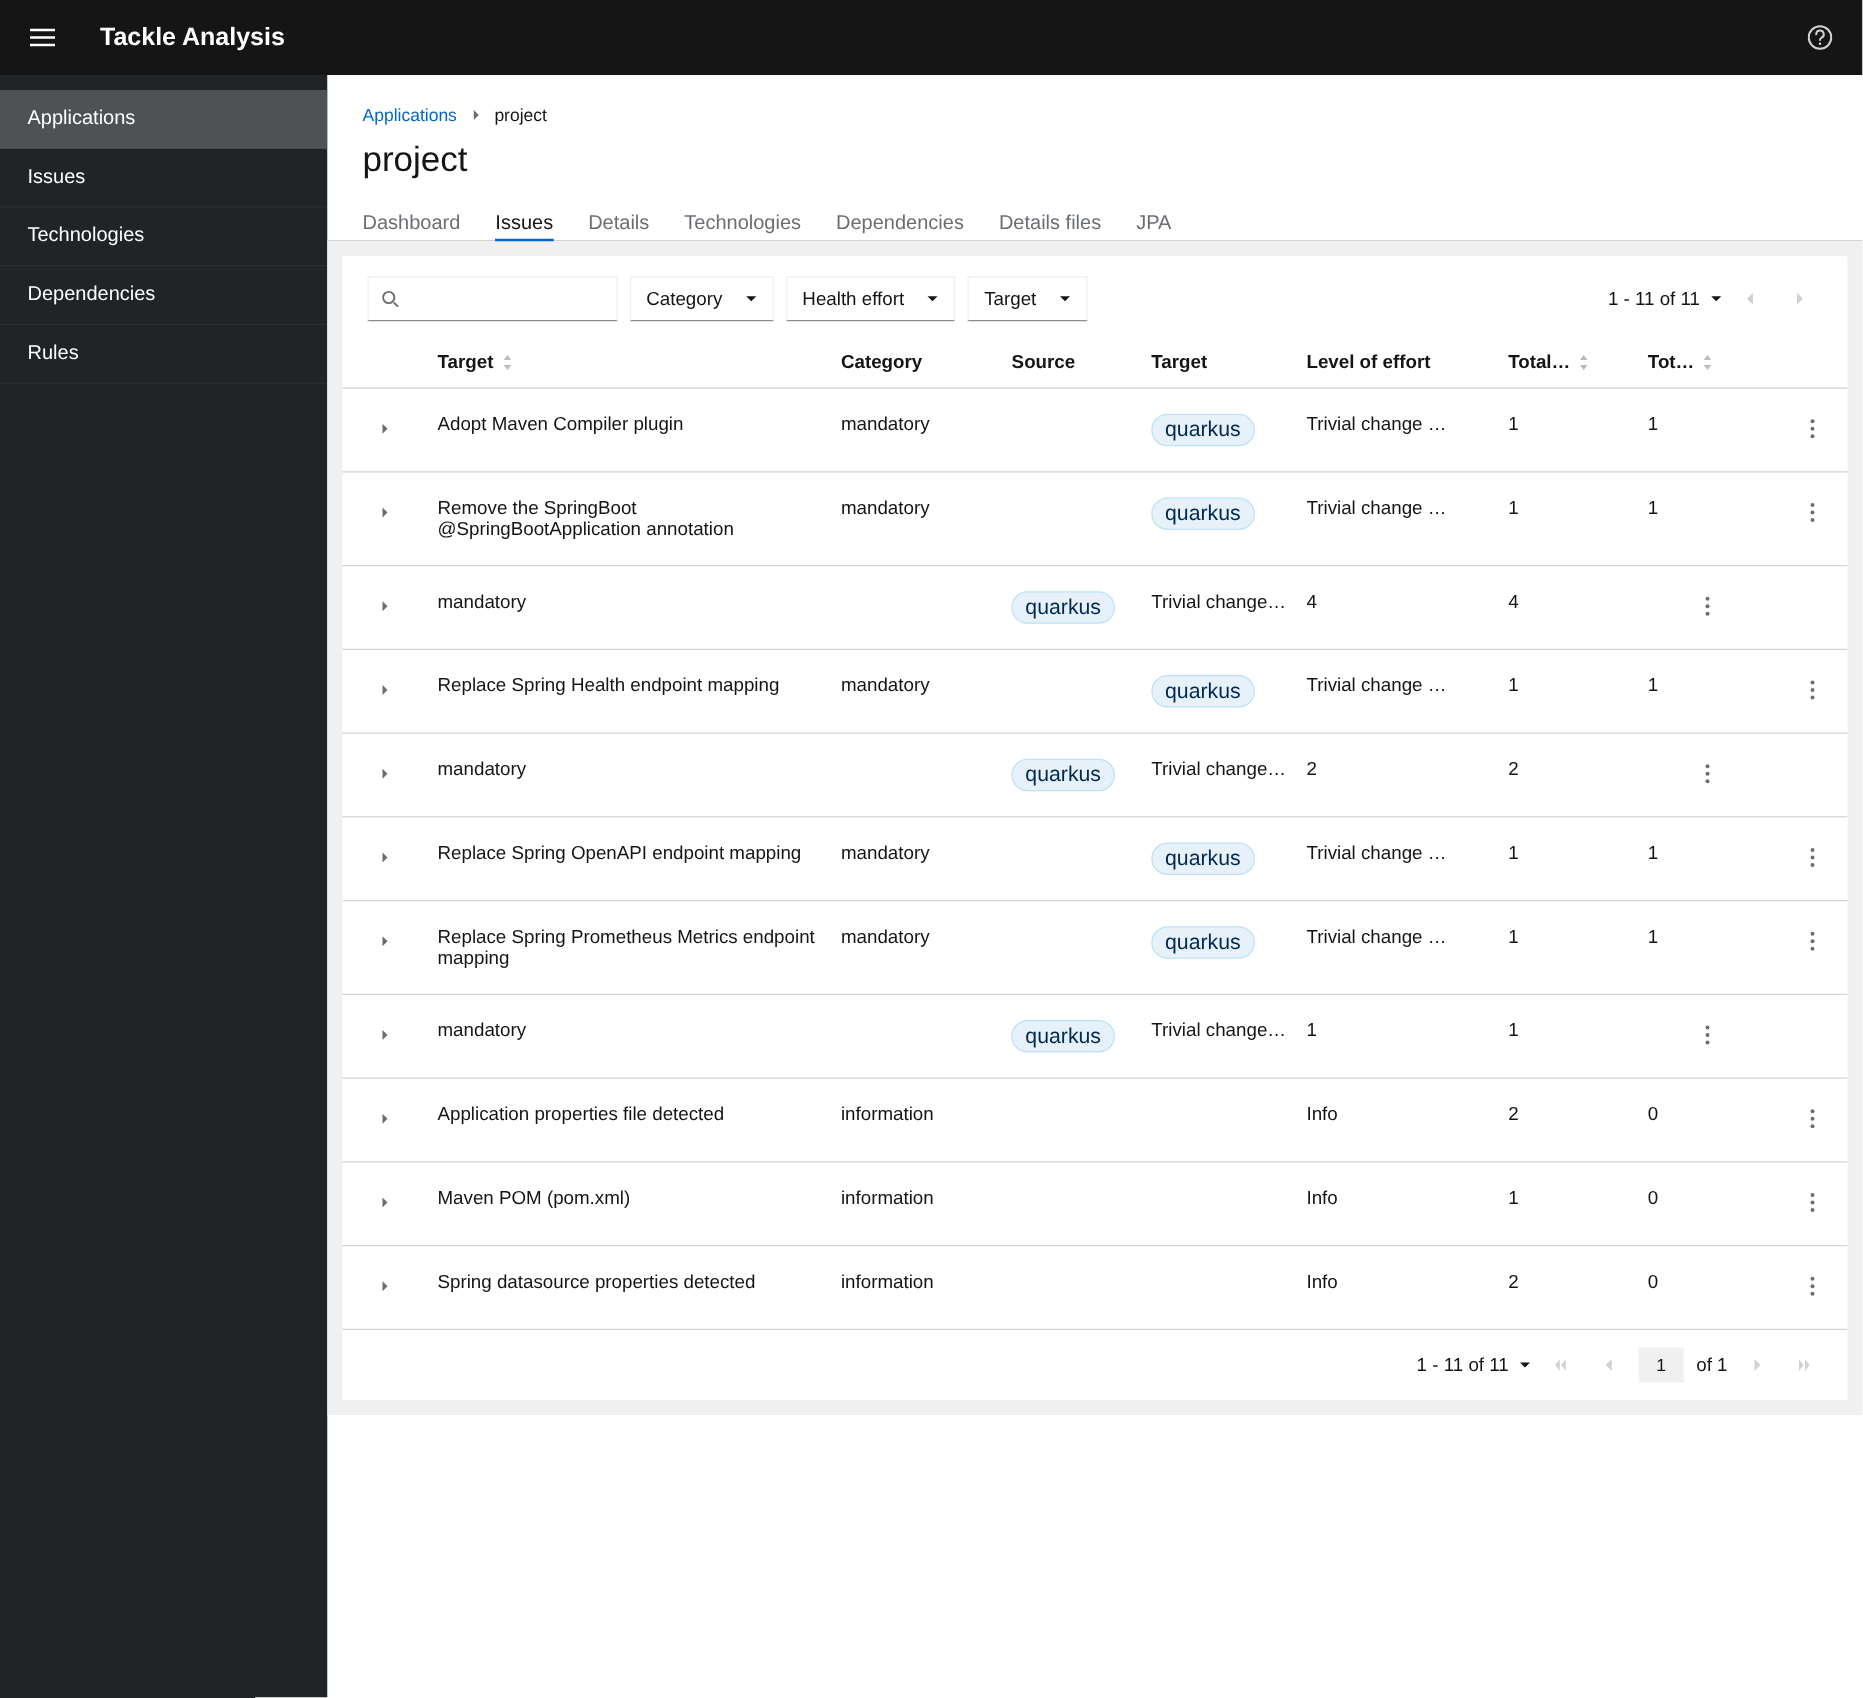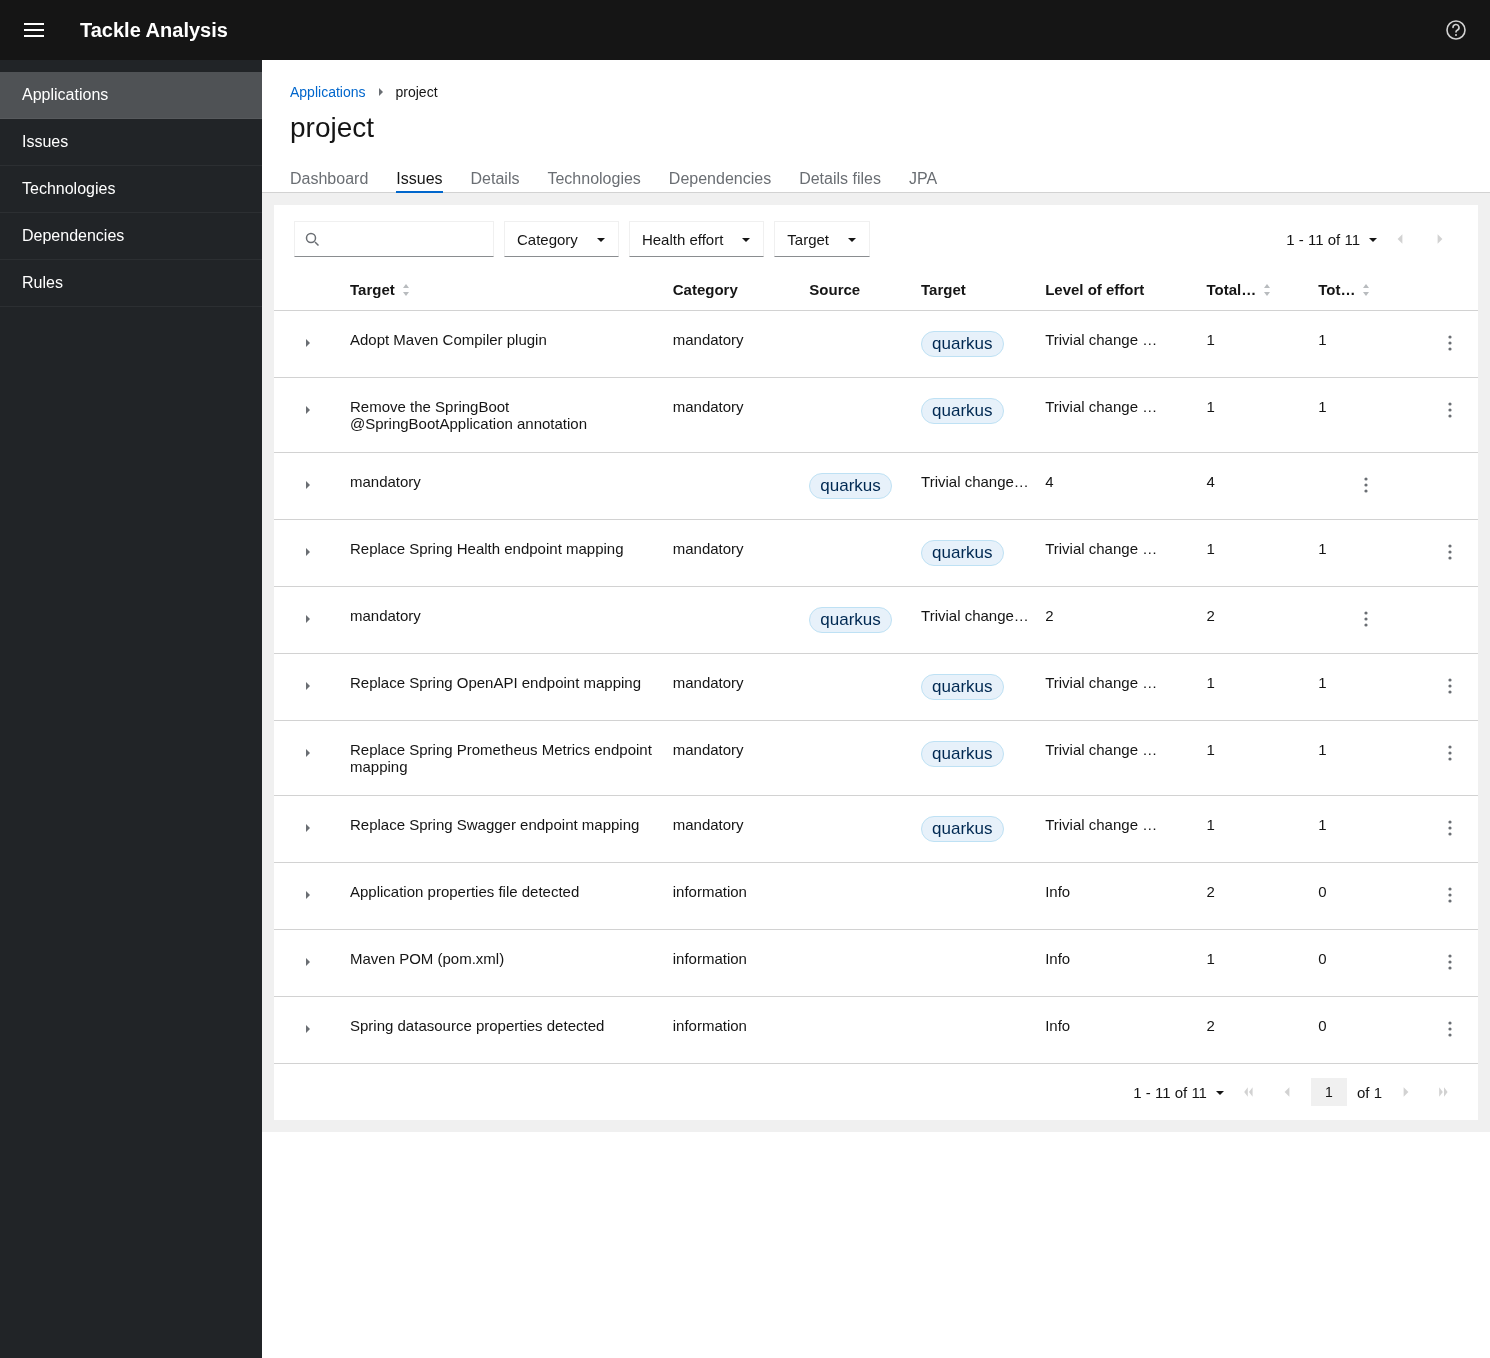--- a/index.html
+++ b/index.html
@@ -438,21 +438,20 @@
                 </div>
               </div>
               <div class="trow">
                 <div class="td expand">
                   <div class="expand-btn">
                     <svg viewBox="0 0 10 10">
                       <use href="#i-chevron-right"></use>
                     </svg>
                   </div>
                 </div>
-                <div class="td">Replace Spring Swagger endpoint mapping</div>
                 <div class="td">mandatory</div>
                 <div class="td"></div>
                 <div class="td"><span class="chip">quarkus</span></div>
                 <div class="td nowrap">Trivial change …</div>
                 <div class="td">1</div>
                 <div class="td">1</div>
                 <div class="td actions">
                   <div class="kebab">
                     <svg viewBox="0 0 4 16">
                       <use href="#i-kebab"></use>

